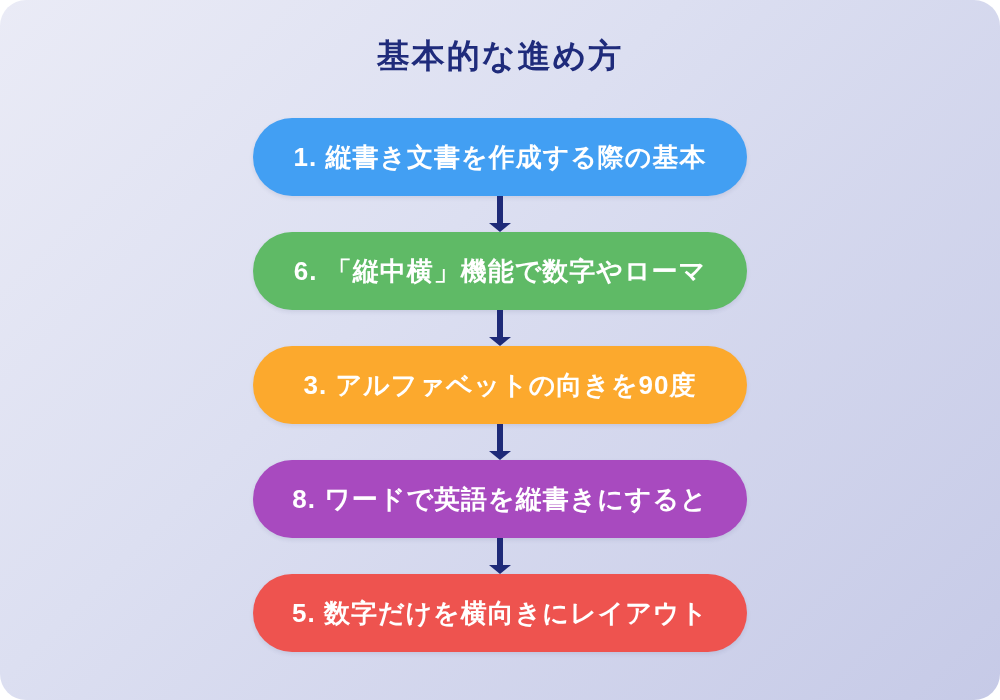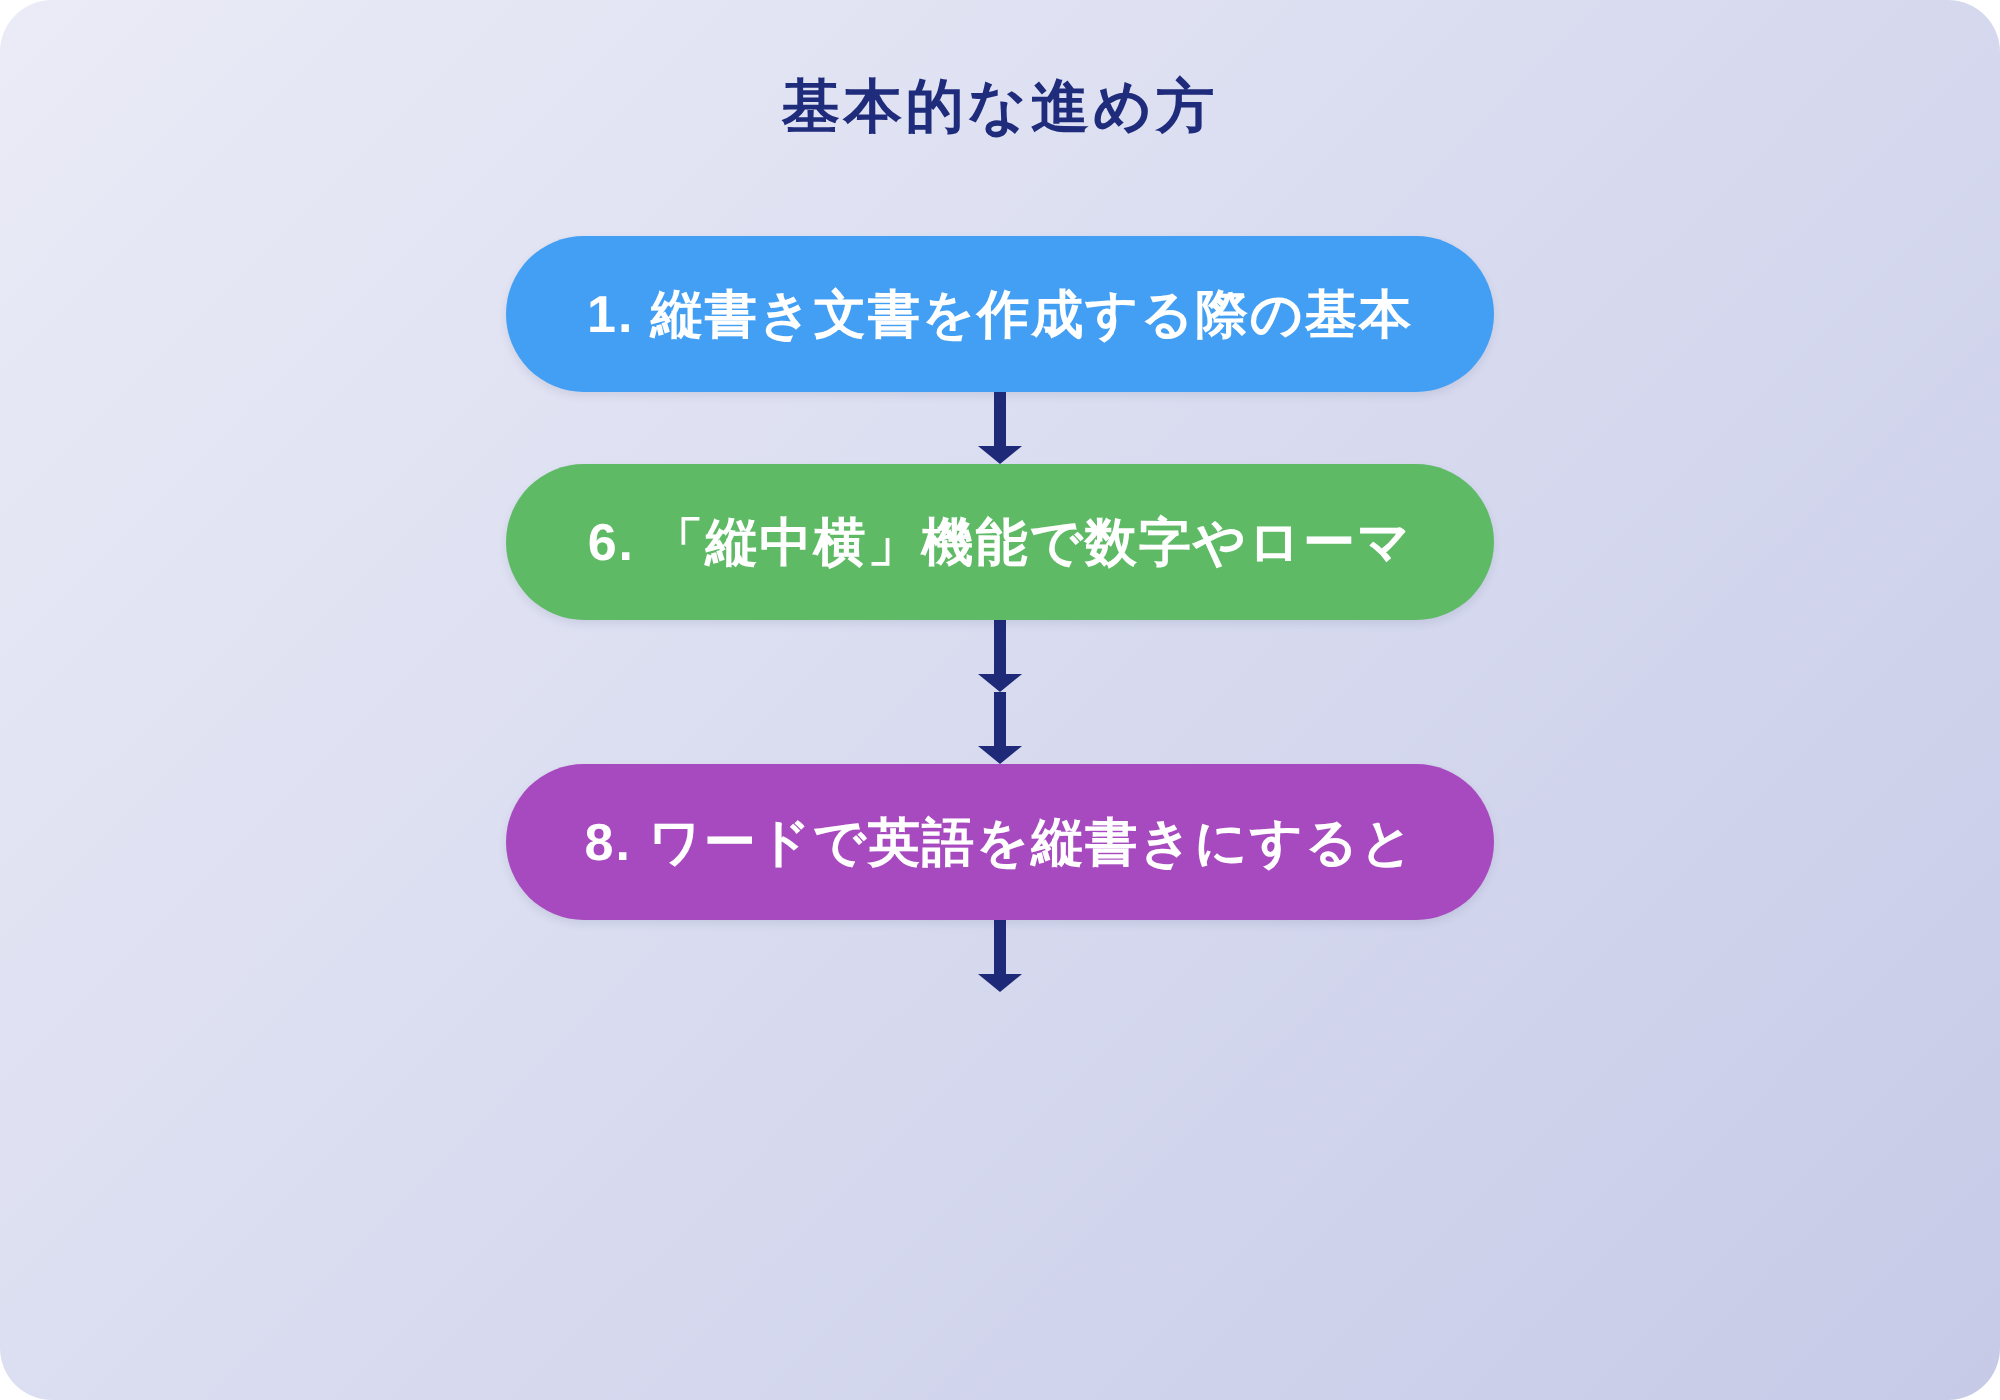--- a/index.html
+++ b/index.html
@@ -15,21 +15,21 @@
     border-radius: 26px;
     overflow: hidden;
     background: linear-gradient(135deg, #eaebf6 0%, #dcdff1 40%, #c6cae7 100%);
   }
   .diagram-title {
     position: absolute;
     top: 34px;
     left: 0;
     width: 100%;
     text-align: center;
-    font-size: 29px;
+    font-size: 33px;
     font-weight: bold;
     letter-spacing: 2px;
     color: #1f2b7b;
   }
   .flow {
     position: absolute;
     top: 118px;
     left: 50%;
     transform: translateX(-50%);
     display: flex;
@@ -86,28 +86,30 @@
       <div class="head" style="border-top-color: rgb(30, 42, 120);"></div>
     </div>
 
     <div class="step" style="background-color: rgb(95, 186, 102); color: rgb(255, 255, 255);">6. 「縦中横」機能で数字やローマ</div>
 
     <div class="connector">
       <div class="shaft" style="background-color: rgb(30, 42, 120);"></div>
       <div class="head" style="border-top-color: rgb(30, 42, 120);"></div>
     </div>
 
+    <div class="step" style="background-color: rgb(252, 169, 45); color: rgb(255, 255, 255);">3. アルファベットの向きを90度</div>
 
     <div class="connector">
       <div class="shaft" style="background-color: rgb(30, 42, 120);"></div>
       <div class="head" style="border-top-color: rgb(30, 42, 120);"></div>
     </div>
 
     <div class="step" style="background-color: rgb(168, 74, 191); color: rgb(255, 255, 255);">8. ワードで英語を縦書きにすると</div>
 
     <div class="connector">
       <div class="shaft" style="background-color: rgb(30, 42, 120);"></div>
       <div class="head" style="border-top-color: rgb(30, 42, 120);"></div>
     </div>
 
+    <div class="step" style="background-color: rgb(238, 83, 79); color: rgb(255, 255, 255);">5. 数字だけを横向きにレイアウト</div>
 
   </div>
 </div>
 
 </body></html>

